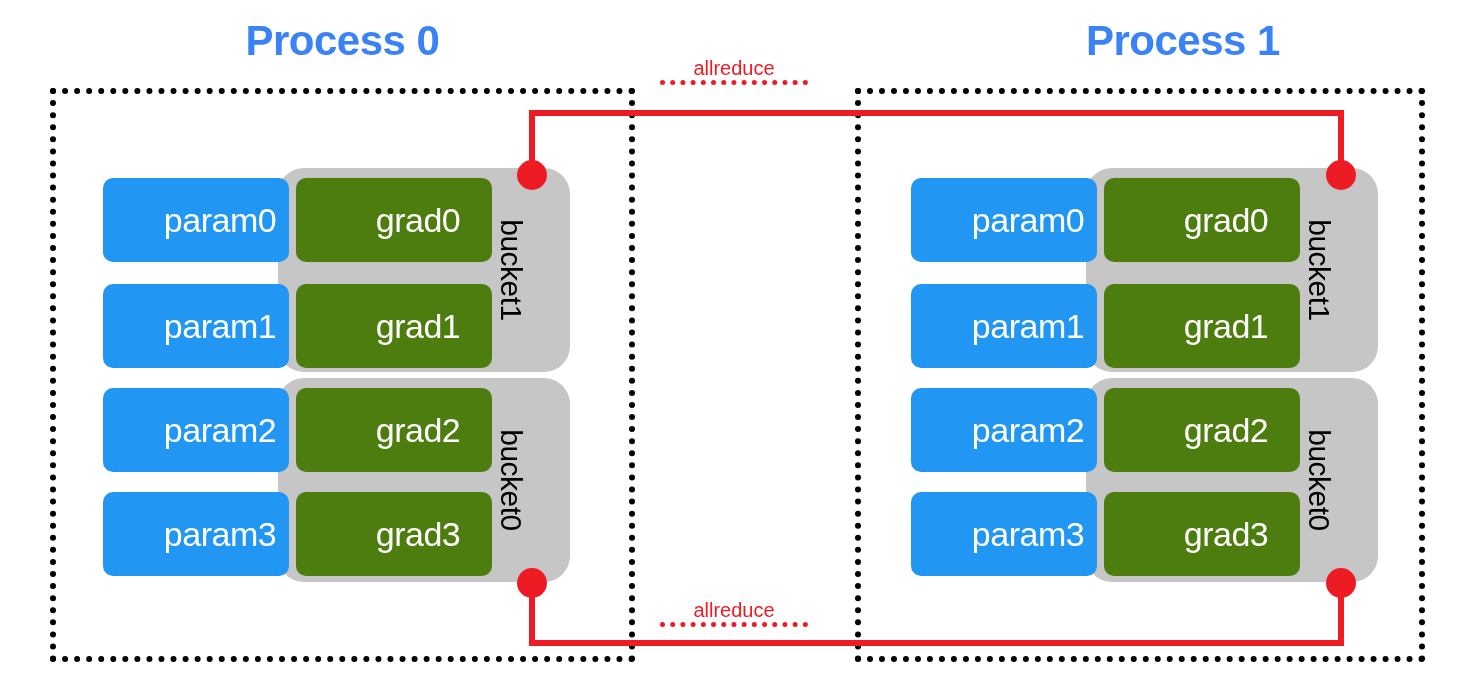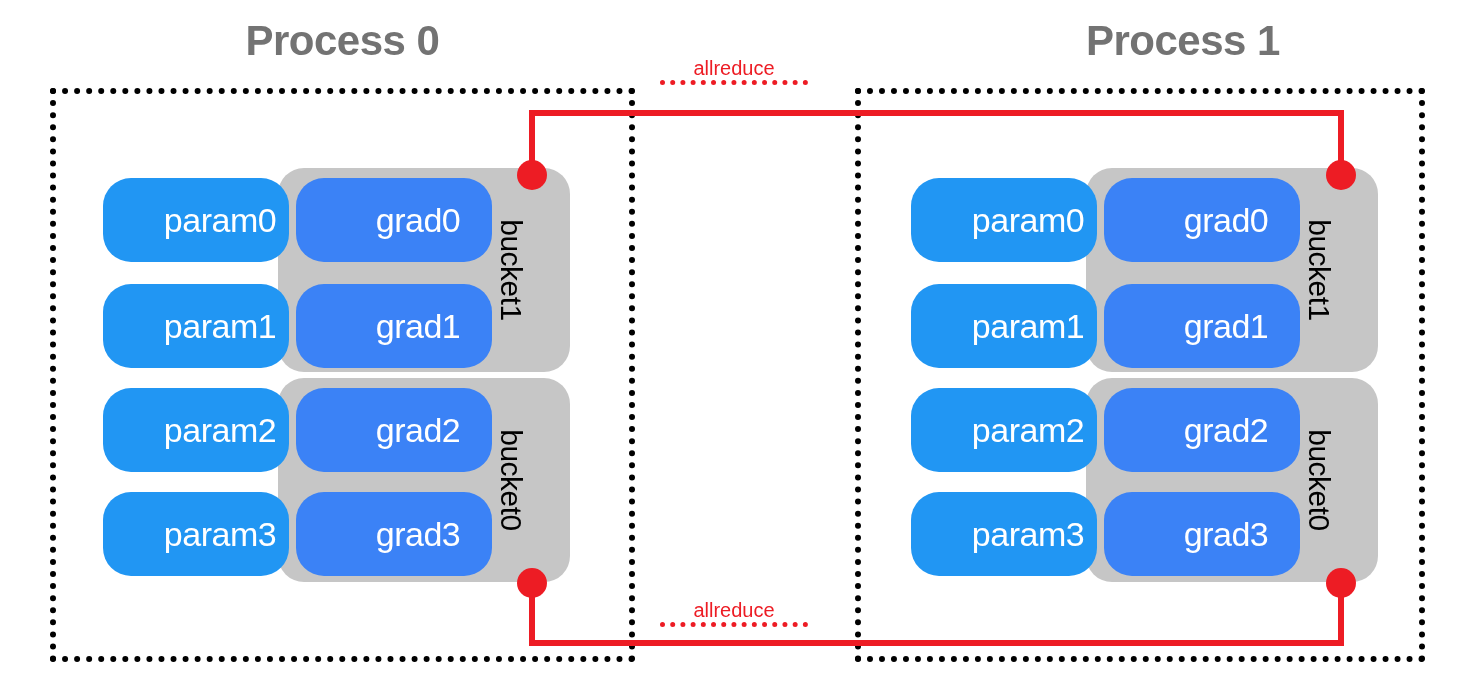--- a/index.html
+++ b/index.html
@@ -18,21 +18,21 @@
     width: 1458px;
     height: 688px;
     background: #ffffff;
   }
 
   
   .proc-title {
     position: absolute;
     font-size: 42px;
     font-weight: bold;
-    color: #737373;
+    color: #3b82f6;
     letter-spacing: -0.5px;
     text-align: center;
     white-space: nowrap;
     line-height: 1;
   }
   #title-p0 { left: 50px;  top: 20px; width: 585px; }
   #title-p1 { left: 898px; top: 20px; width: 570px; }
 
   
   .proc-box {
@@ -67,33 +67,33 @@
   #bucket1-p0 { left: 278px; top: 168px; width: 292px; height: 204px; }
   #bucket0-p0 { left: 278px; top: 378px; width: 292px; height: 204px; }
   
   #bucket1-p1 { left: 1086px; top: 168px; width: 292px; height: 204px; }
   #bucket0-p1 { left: 1086px; top: 378px; width: 292px; height: 204px; }
 
   
   .pill {
     position: absolute;
     height: 84px;
-    border-radius: 28px;
+    border-radius: 10px;
     display: flex;
     align-items: center;
     justify-content: center;
     color: #ffffff;
     font-size: 34px;
     letter-spacing: -0.5px;
     white-space: nowrap;
     box-sizing: border-box;
     padding-left: 48px;
   }
   .pill.param { background: #2196f3; width: 186px; }
-  .pill.grad  { background: #3b82f6; width: 196px; }
+  .pill.grad  { background: #4d7c0f; width: 196px; }
 
   
   .wire {
     position: absolute;
     background: #ed1c24;
   }
   .wire.h { height: 6px; }
   .wire.v { width: 6px; }
   .node-dot {
     position: absolute;

